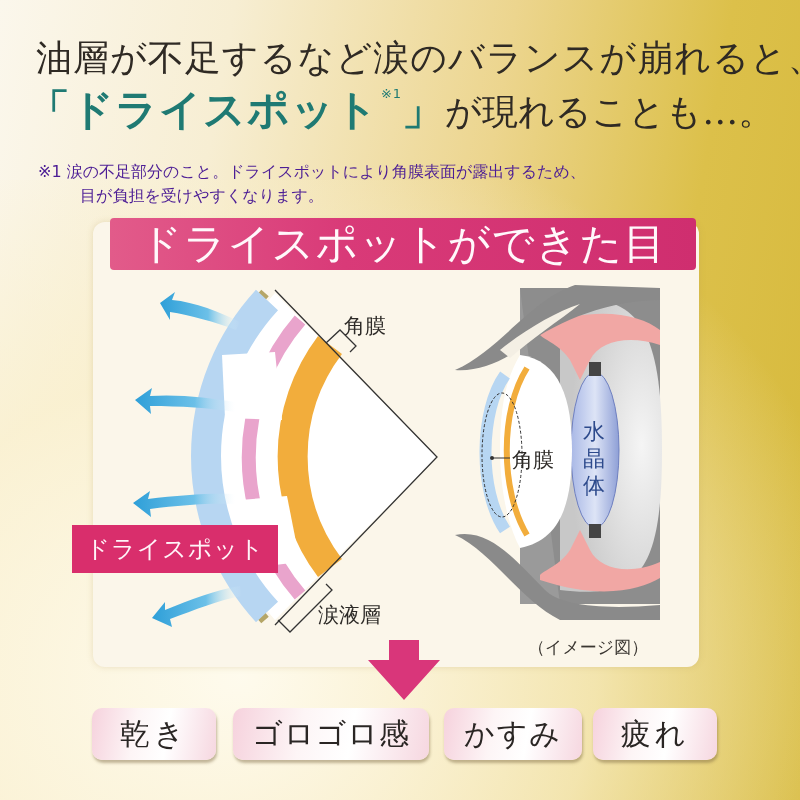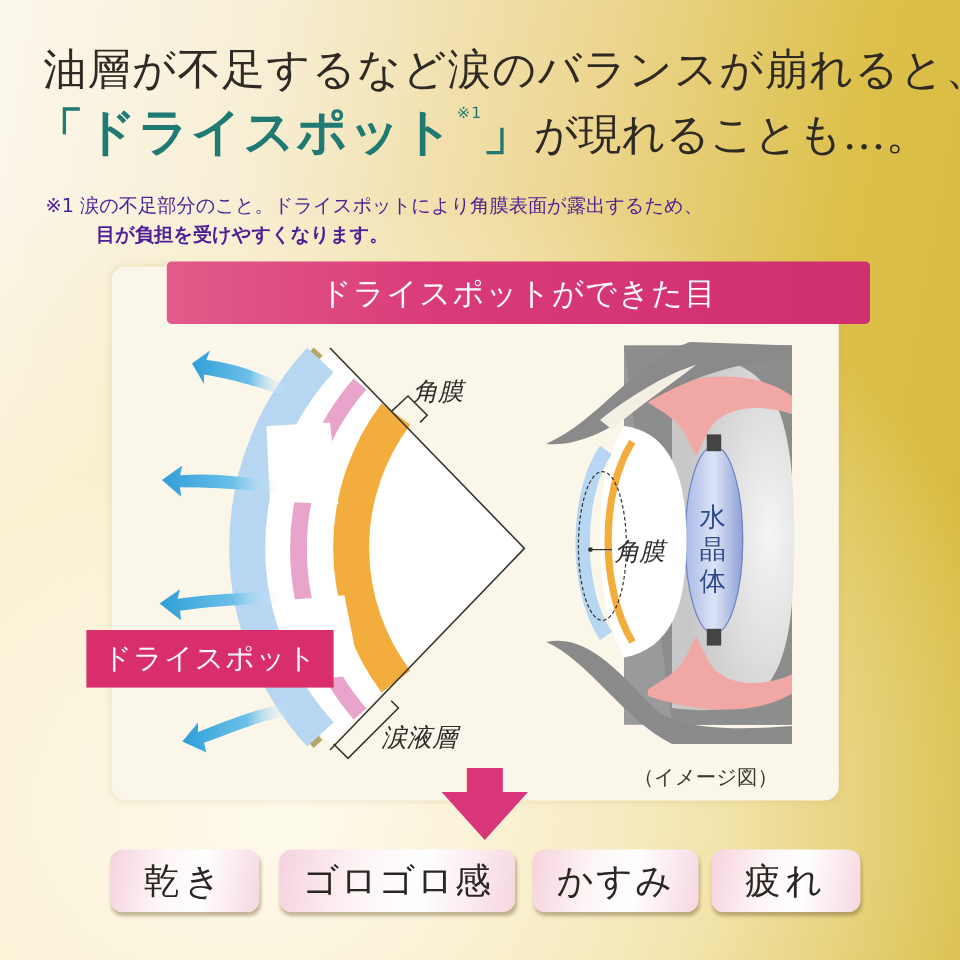--- a/index.html
+++ b/index.html
@@ -23,35 +23,35 @@
     font-size: 36px; color: #2f2a24;
   }
   .headline2 .teal {
     font-family: "DejaVu Sans", "Liberation Sans", sans-serif;
     font-weight: bold; font-size: 42px; color: #1f7a73; letter-spacing: 1px;
   }
   .headline2 sup { font-size: 13px; color: #1f7a73; font-weight: normal; vertical-align: 26px; margin-left: 2px; }
   .note {
     position: absolute; left: 38px; top: 160px; font-size: 16px; color: #4c1d95; line-height: 24px;
   }
-  .note .indent { padding-left: 42px; display: block; font-weight: bold; }
+  .note .indent { padding-left: 42px; display: block; }
 
   .panel {
     position: absolute; left: 93px; top: 222px; width: 606px; height: 445px;
     background: #fbf6ea; border-radius: 12px;
     box-shadow: 0 0 6px rgba(180,150,80,0.25);
   }
   .panel-title {
     position: absolute; left: 110px; top: 218px; width: 586px; height: 52px;
     background: linear-gradient(90deg, #e25b8a 0%, #d93a78 40%, #cf2e6f 100%);
-    border-radius: 4px; color: #fff8fb; font-size: 26px; letter-spacing: 1px;
-    display: flex; align-items: center; justify-content: center; margin-left: 29px;
+    border-radius: 4px; color: #fff8fb; font-size: 42px; letter-spacing: 1px;
+    display: flex; align-items: center; justify-content: center;
   }
   svg.diagram { position: absolute; left: 0; top: 0; }
-  .lbl { position: absolute; color: #2d2a27; font-size: 21px; white-space: nowrap; font-style: italic; }
+  .lbl { position: absolute; color: #2d2a27; font-size: 21px; white-space: nowrap; }
   .lens-label {
     position: absolute; left: 583px; top: 418px; width: 24px; color: #2d4a8c;
     font-size: 22px; line-height: 27px; 
   }
   .caption { position: absolute; left: 528px; top: 636px; font-size: 17px; color: #3a3631; }
   .dry-tag {
     position: absolute; left: 40px; top: 525px; width: 206px; height: 48px;
     background: #d92e6c; color: #fff4f8; font-size: 24px; letter-spacing: 1px;
     display: flex; align-items: center; justify-content: center; margin-left: 32px;
   }

